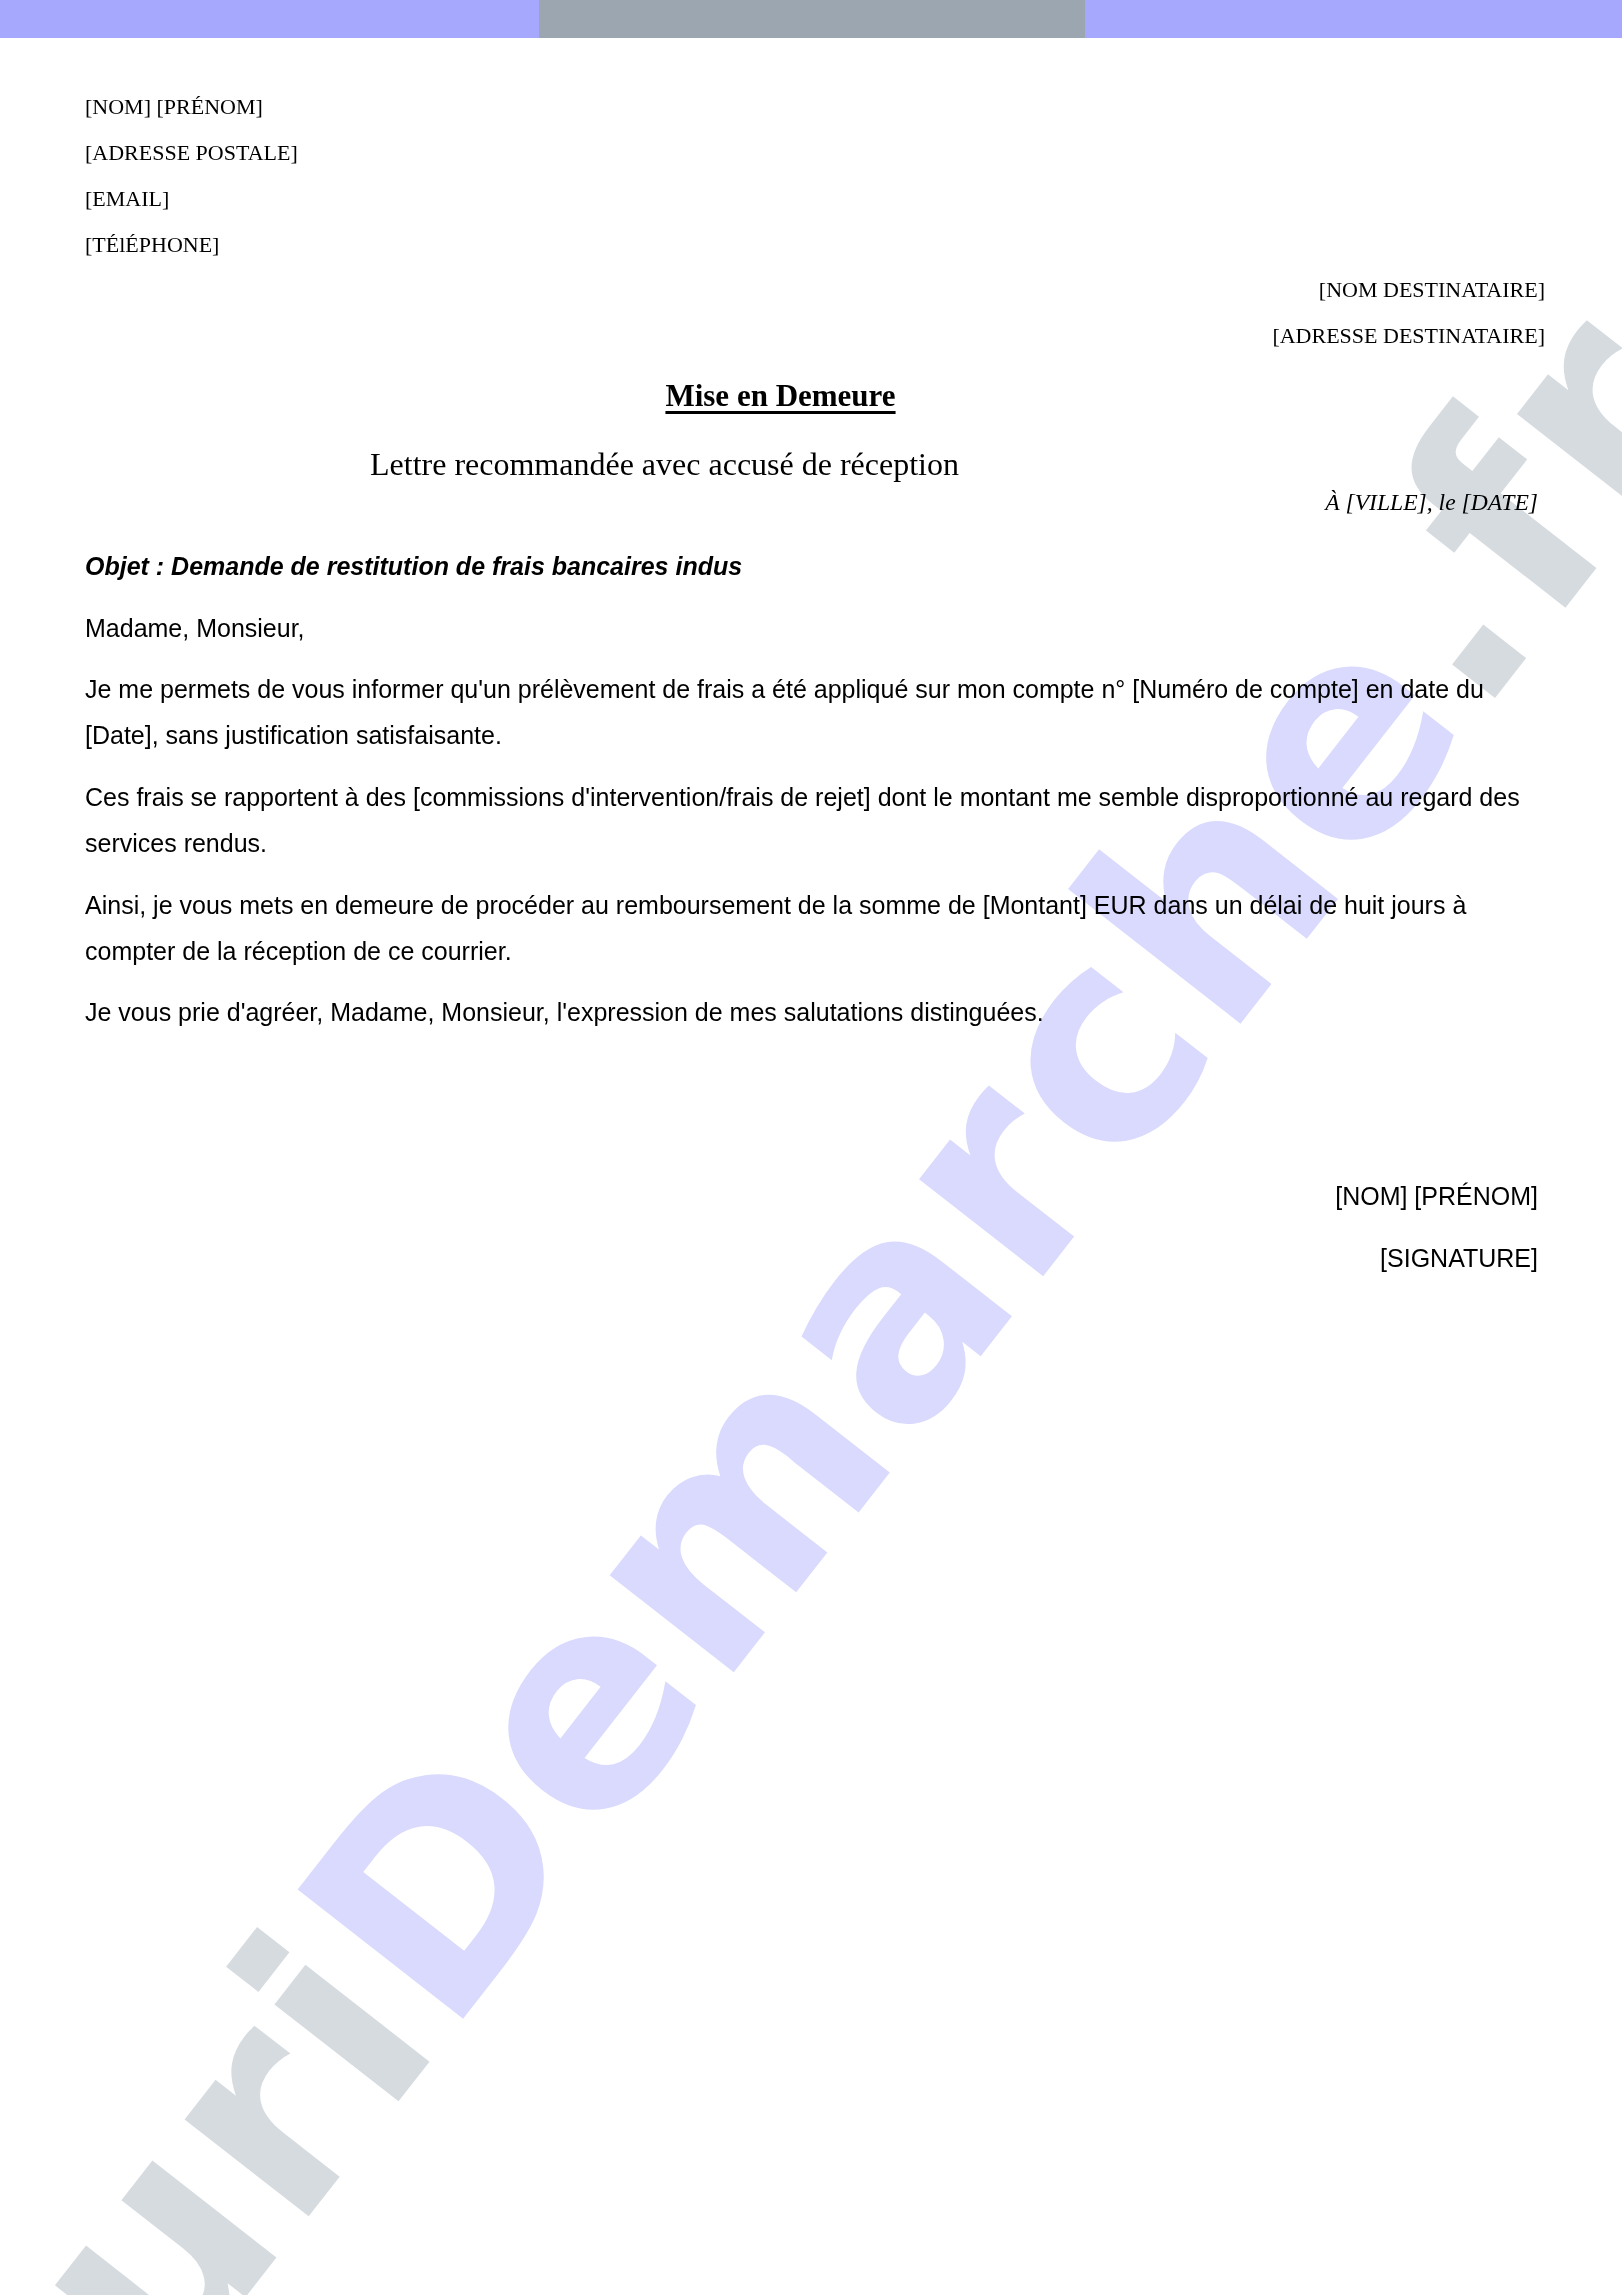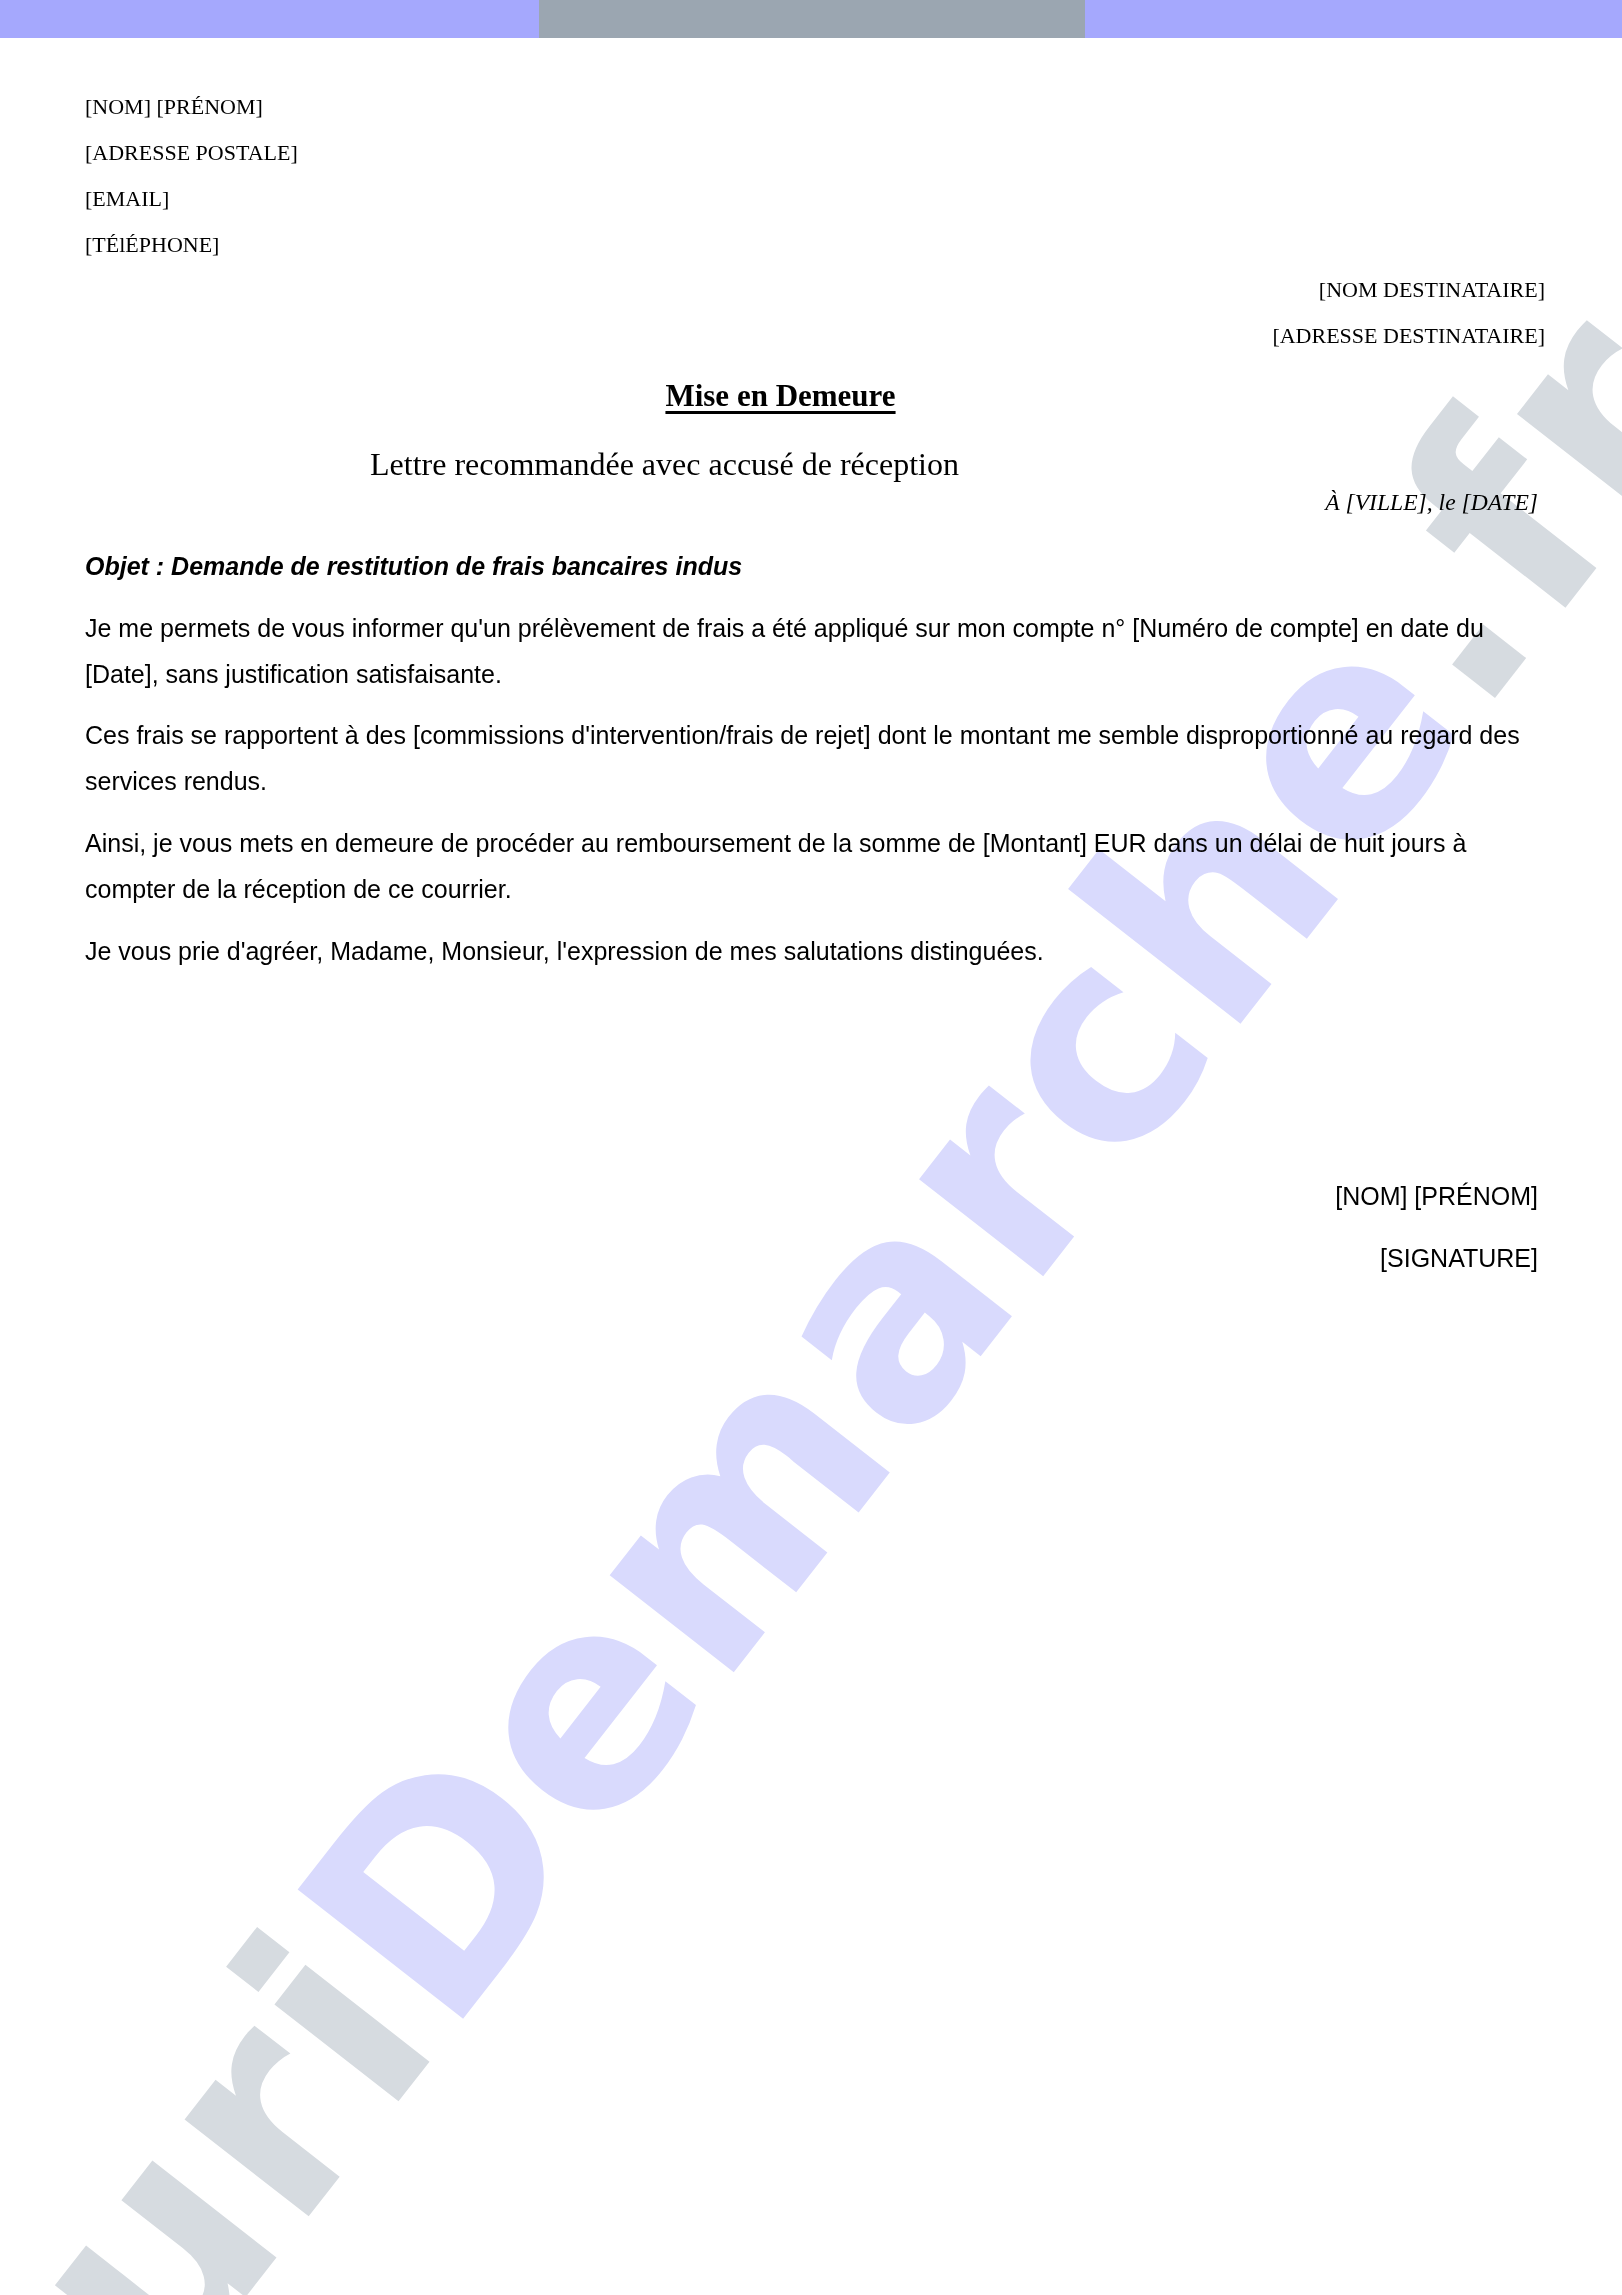--- a/index.html
+++ b/index.html
@@ -104,20 +104,21 @@
     <div>[NOM DESTINATAIRE]</div>
     <div>[ADRESSE DESTINATAIRE]</div>
   </div>
 
   <div class="title serif">Mise en Demeure</div>
   <div class="subtitle serif">Lettre recommandée avec accusé de réception</div>
   <div class="place-date serif">À [VILLE], le [DATE]</div>
 
   <div class="body sans">
     <div class="subject">Objet : Demande de restitution de frais bancaires indus</div>
+    <p>Madame, Monsieur,</p>
     <p>Je me permets de vous informer qu'un prélèvement de frais a été appliqué sur mon compte n° [Numéro de compte] en date du [Date], sans justification satisfaisante.</p>
     <p>Ces frais se rapportent à des [commissions d'intervention/frais de rejet] dont le montant me semble disproportionné au regard des services rendus.</p>
     <p>Ainsi, je vous mets en demeure de procéder au remboursement de la somme de [Montant] EUR dans un délai de huit jours à compter de la réception de ce courrier.</p>
     <p class="closing">Je vous prie d'agréer, Madame, Monsieur, l'expression de mes salutations distinguées.</p>
   </div>
 
   <div class="signature sans">
     <div>[NOM] [PRÉNOM]</div>
     <div>[SIGNATURE]</div>
   </div>

